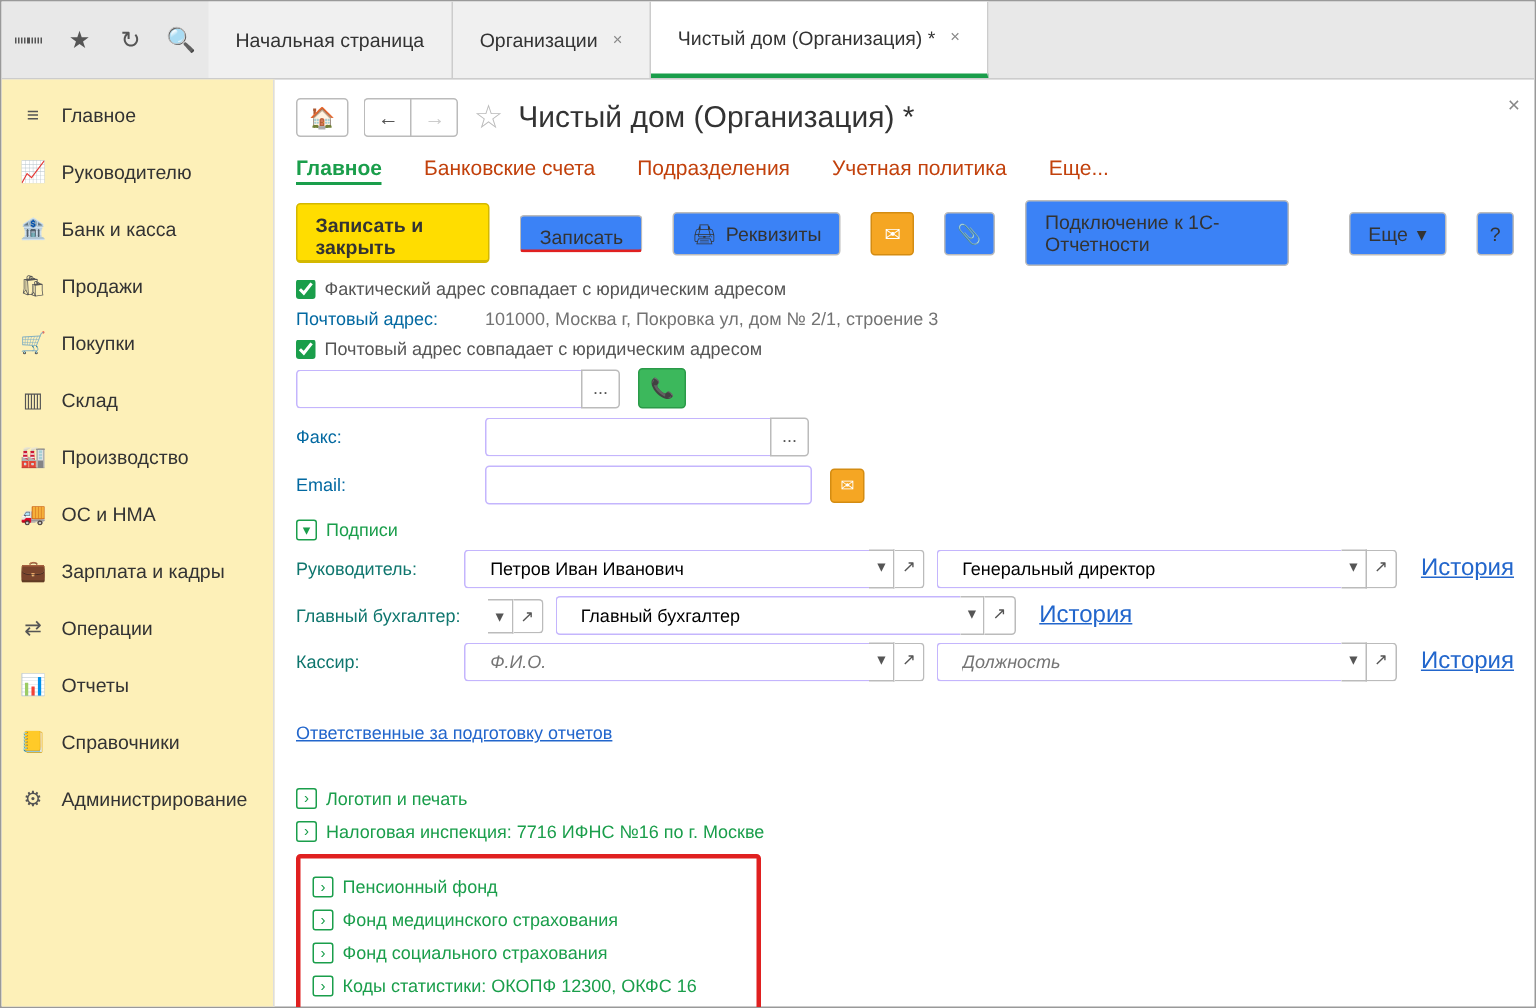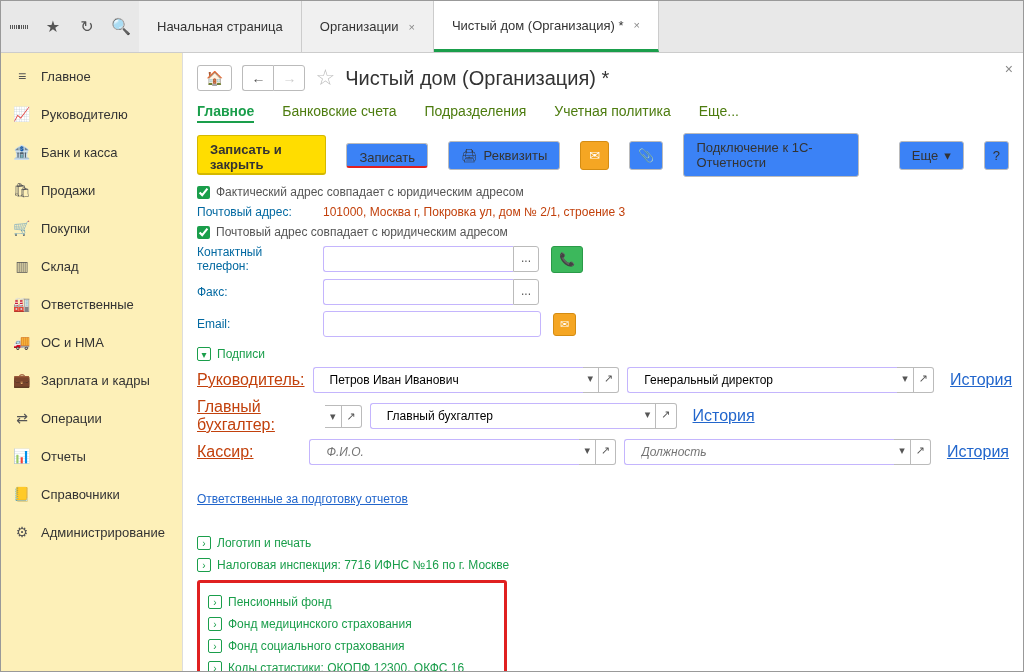--- a/index.html
+++ b/index.html
@@ -17,44 +17,44 @@
 .content { flex: 1; overflow: auto; padding: 12px 14px 20px 14px; position: relative; }
 .close-x { position: absolute; right: 10px; top: 8px; font-size: 14px; color: #888; cursor: pointer; }
 .header-row { display: flex; align-items: center; gap: 10px; margin-bottom: 12px; }
 .btn-sm { border: 1px solid #bbb; background: #fff; border-radius: 3px; padding: 4px 8px; cursor: pointer; font-size: 14px; color: #555; min-width: 30px; display: inline-flex; align-items: center; justify-content: center; }
 .nav-pair { display: flex; }
 .nav-pair .btn-sm:first-child { border-top-right-radius: 0; border-bottom-right-radius: 0; border-right: none; }
 .nav-pair .btn-sm:last-child { border-top-left-radius: 0; border-bottom-left-radius: 0; }
 .star-ic { font-size: 22px; color: #bbb; cursor: pointer; }
 .page-title { font-size: 20px; font-weight: normal; color: #333; }
 .subtabs { display: flex; gap: 28px; margin-bottom: 10px; font-size: 14px; }
-.subtabs span { cursor: pointer; color: #4d7c0f; }
+.subtabs span { cursor: pointer; color: #c2410c; }
 .subtabs .active { color: #1a9e4b; font-weight: bold; border-bottom: 2px solid #1a9e4b; padding-bottom: 2px; }
 .toolbar { display: flex; align-items: center; gap: 20px; margin-bottom: 8px; }
 .tbtn { border: 1px solid #bbb; background: #3b82f6; border-radius: 3px; padding: 6px 12px; cursor: pointer; font-size: 13px; display: inline-flex; align-items: center; gap: 6px; }
 .tbtn.yellow { background: #ffdd00; border-color: #d4b800; font-weight: bold; }
 .tbtn.icon-only { padding: 6px 8px; }
 .underline-red { border-bottom: 2px solid #e02020; padding-bottom: 1px; }
 .spacer { flex: 1; }
 .row { display: flex; align-items: center; margin: 6px 0; gap: 6px; }
 .row .lbl { width: 120px; color: #0369a1; font-size: 12px; }
 .check { display: flex; align-items: center; gap: 6px; font-size: 12px; color: #555; margin: 4px 0; }
 .check input { accent-color: #1a9e4b; }
-.addr-link { color: #c2410c; font-size: 12px; }
+.addr-link { color: #737373; font-size: 12px; }
 .input { border: 1px solid #c4b5fd; border-radius: 3px; padding: 5px 16px; font-size: 12px; }
 .input-grp { display: flex; }
 .input-grp .input { border-top-right-radius: 0; border-bottom-right-radius: 0; border-right: none; }
 .input-grp .add-on { border: 1px solid #bbb; background: #fff; padding: 4px 7px; cursor: pointer; font-size: 12px; color: #555; }
 .input-grp .add-on:last-child { border-top-right-radius: 3px; border-bottom-right-radius: 3px; }
 .green-sq { background: #3cb85c; color:#fff; border: 1px solid #2a9a48; border-radius: 3px; padding: 5px 7px; margin-left: 6px; cursor: pointer; }
 .env-sq { background: #f5a623; color:#fff; border: 1px solid #d48c12; border-radius: 3px; padding: 4px 6px; margin-left: 6px; cursor: pointer; font-size: 11px; }
 .exp-head { display: flex; align-items: center; gap: 6px; color: #1a9e4b; font-size: 12px; cursor: pointer; margin: 10px 0 6px 0; }
 .arrow-box { width: 14px; height: 14px; border: 1px solid #1a9e4b; display: inline-flex; align-items: center; justify-content: center; font-size: 10px; color: #1a9e4b; background:#fff; border-radius:2px;}
 .field-row { display: flex; align-items: center; margin: 5px 0; gap: 8px; }
-.field-row .lbl { width: 120px; font-size: 16px; color: #c2410c; text-decoration: underline; }
+.field-row .lbl { width: 120px; font-size: 12px; color: #0f766e; }
 .select-like { display: flex; flex: 0 0 auto; }
 .select-like .input { width: 270px; border-right: none; border-top-right-radius:0; border-bottom-right-radius:0; }
 .select-like .mini { border: 1px solid #bbb; background:#fff; padding: 4px 5px; cursor:pointer; font-size:11px; color:#555; border-left:none; }
 .select-like .mini.last { border-top-right-radius:3px; border-bottom-right-radius:3px; }
 .hist-link { color: #2266cc; text-decoration: underline; cursor: pointer; font-size: 16px; margin-left: 8px; }
 .blue-link { color: #2266cc; text-decoration: underline; cursor: pointer; font-size: 12px; margin: 22px 0; display: inline-block; }
 .green-item { display:flex; align-items:center; gap:6px; color:#1a9e4b; font-size:12px; margin: 8px 0; cursor:pointer;}
 .highlight-box { border: 3px solid #e02020; border-radius:3px; padding: 4px 8px; margin-top: 6px; width: 310px; }
 .placeholder { color: #bbb; font-style: italic; }
 .grid-icon { display:inline-block; width:16px; height:16px; }
@@ -116,21 +116,21 @@
     <div class="sb-item">
         <span class="ic">🛒</span>
         <span>Покупки</span>
       </div>
     <div class="sb-item">
         <span class="ic">▥</span>
         <span>Склад</span>
       </div>
     <div class="sb-item">
         <span class="ic">🏭</span>
-        <span>Ответственные</span>
+        <span>Производство</span>
       </div>
     <div class="sb-item">
         <span class="ic">🚚</span>
         <span>ОС и НМА</span>
       </div>
     <div class="sb-item">
         <span class="ic">💼</span>
         <span>Зарплата и кадры</span>
       </div>
     <div class="sb-item">
@@ -193,21 +193,20 @@
     <div class="row">
       <span class="lbl">Почтовый адрес:</span>
       <span class="addr-link">101000, Москва г, Покровка ул, дом № 2/1, строение 3</span>
     </div>
     <div class="check">
         <input type="checkbox" checked="" style="">
         <span>Почтовый адрес совпадает с юридическим адресом</span>
       </div>
 
     <div class="row">
-      <span class="lbl">Контактный телефон:</span>
       <span class="input-grp">
           <input class="input" style="width: 190px;">
           <span class="add-on">...</span>
         </span>
       <span class="green-sq">📞</span>
     </div>
     <div class="row">
       <span class="lbl">Факс:</span>
       <span class="input-grp">
           <input class="input" style="width: 190px;">

